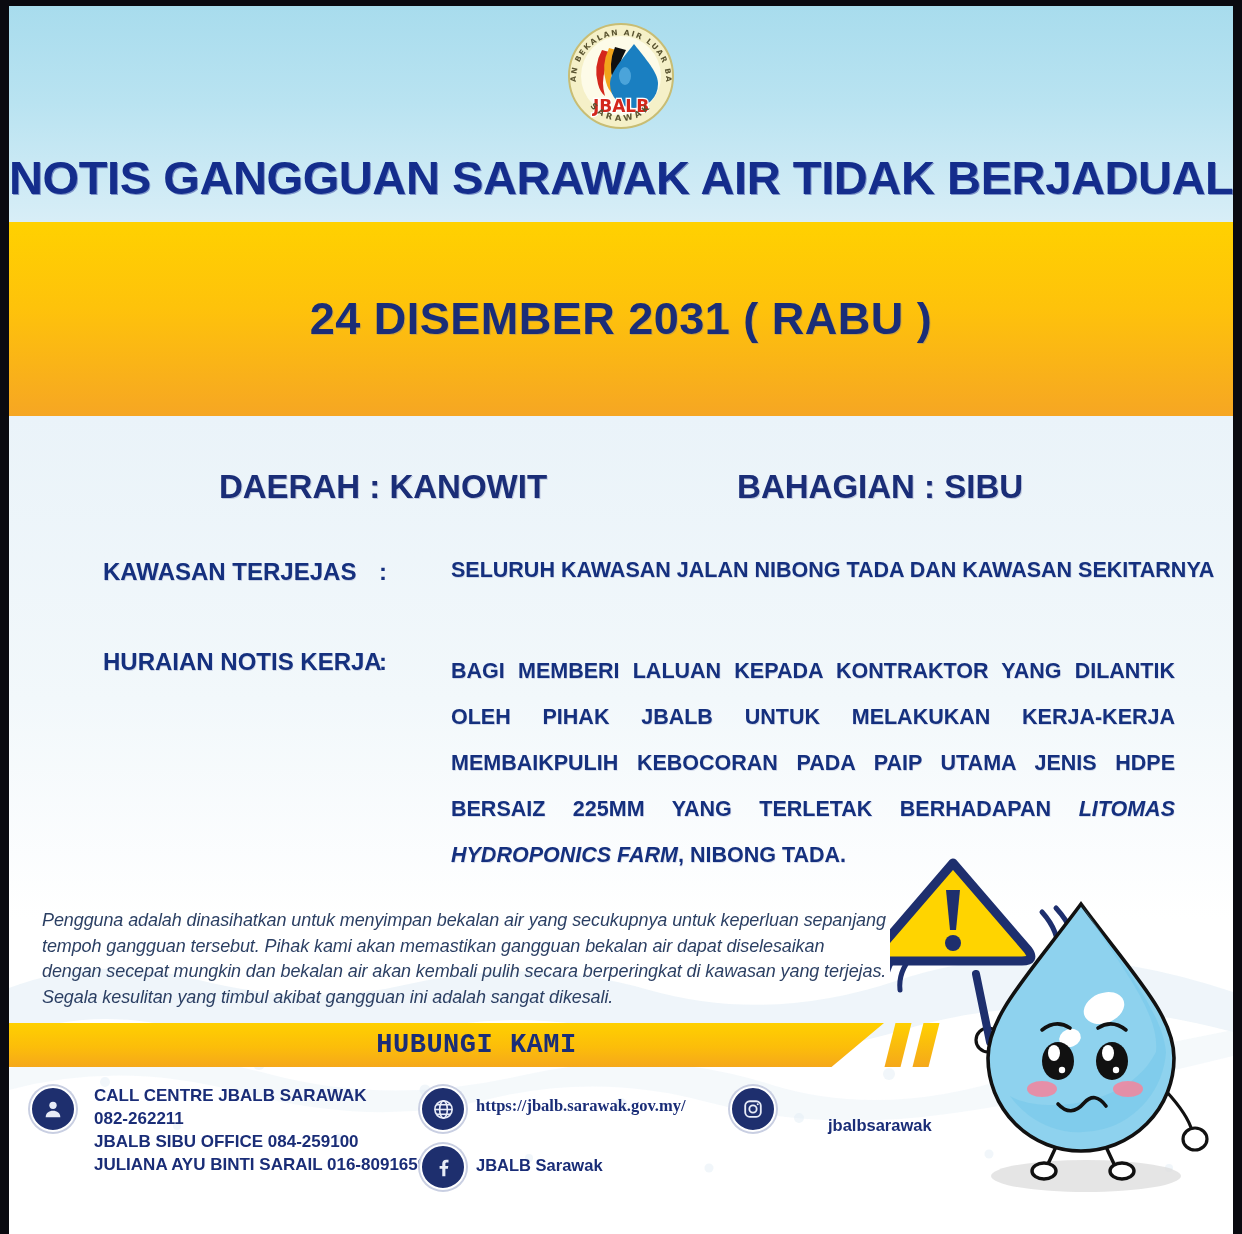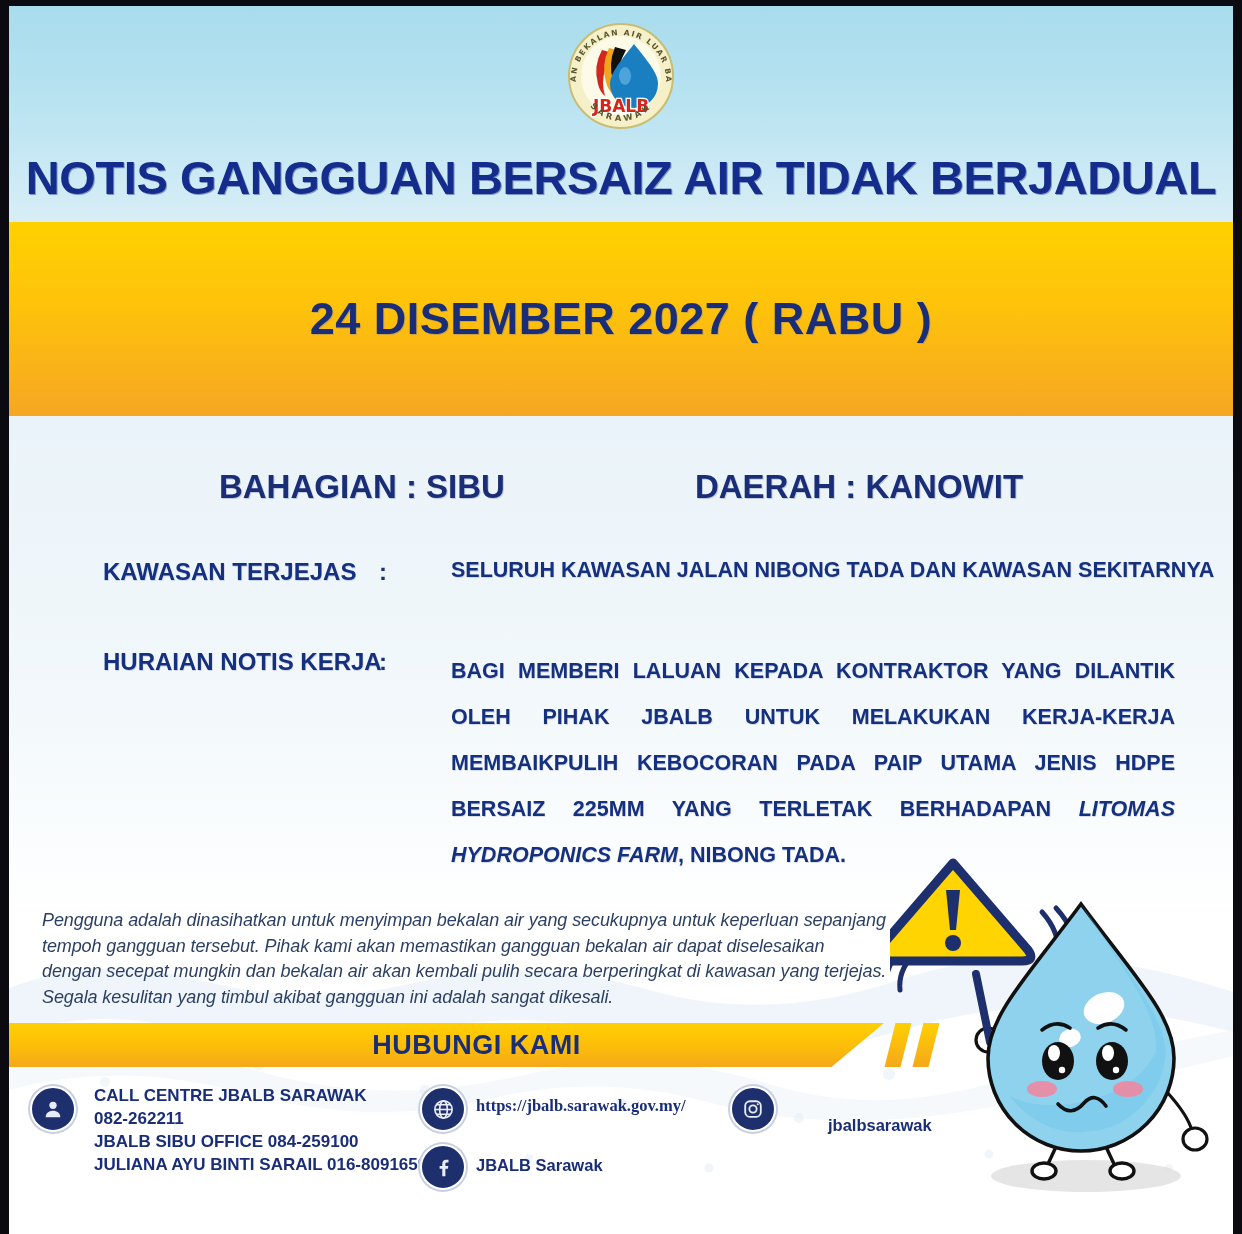--- a/index.html
+++ b/index.html
@@ -111,20 +111,21 @@
     position:absolute;left:9px;top:1023px;width:875px;height:44px;
     background:linear-gradient(180deg,#ffd000 0%,#fcbd0a 55%,#f5a81b 100%);
     clip-path:polygon(0 0,100% 0,94% 100%,0 100%);
     display:flex;align-items:center;justify-content:center;
     z-index:12;
   }
   .contact-banner-text{
     font-size:27px;font-weight:bold;color:#1a2d77;
     letter-spacing:.5px;
     margin-left:60px;
+    font-family:Liberation Mono, monospace;
   }
   .stripe{
     position:absolute;top:1023px;height:44px;width:16px;
     background:linear-gradient(180deg,#ffd000 0%,#f5a81b 100%);
     transform:skewX(-14deg);z-index:12;
   }
   .stripe.s1{left:890px;}
   .stripe.s2{left:918px;}
   
   .contacts{
@@ -173,25 +174,25 @@
         <text x="59" y="92" font-family="DejaVu Sans, sans-serif" font-size="17" font-weight="bold" fill="#d4271c" text-anchor="middle" stroke="#fff" stroke-width="2.4" paint-order="stroke">JBALB</text>
         <text font-family="DejaVu Sans, sans-serif" font-size="7.6" font-weight="bold" fill="#5a5430" letter-spacing="1.6">
           <textPath href="#arcTop" startOffset="50%" text-anchor="middle">JABATAN BEKALAN AIR LUAR BANDAR</textPath>
         </text>
         <text font-family="DejaVu Sans, sans-serif" font-size="8.4" font-weight="bold" fill="#5a5430" letter-spacing="3.4">
           <textPath href="#arcBot" startOffset="50%" text-anchor="middle">SARAWAK</textPath>
         </text>
       </svg>
     </div>
 
-    <div class="poster-title">NOTIS GANGGUAN BERSAIZ AIR TIDAK BERJADUAL</div>
+    <div class="poster-title">NOTIS GANGGUAN SARAWAK AIR TIDAK BERJADUAL</div>
   </div>
 
   <div class="date-banner">
-    <div class="date-line">24 DISEMBER 2027 ( RABU )</div>
+    <div class="date-line">24 DISEMBER 2031 ( RABU )</div>
   </div>
 
   <div class="body-area">
 
     <svg class="water-tex" viewBox="0 0 1224 360" preserveAspectRatio="none">
       <g fill="#bcd6e8" opacity=".45">
         <path d="M0 120 q90 -34 190 -8 q110 28 210 4 q120 -28 240 6 q120 34 250 -10 q150 -50 334 12 l0 40 q-180 -48 -330 -2 q-140 42 -260 8 q-120 -34 -236 -4 q-110 28 -212 -2 q-96 -28 -186 4 z"></path>
         <path d="M0 200 q140 -26 260 6 q120 32 250 2 q130 -30 250 8 q120 38 264 -14 l200 -40 0 26 q-170 42 -286 58 q-130 18 -240 -12 q-110 -30 -222 -2 q-112 28 -246 -8 q-120 -32 -230 -2 z" opacity=".6"></path>
       </g>
       <g fill="#cfe2ef" opacity=".55">
@@ -205,22 +206,22 @@
           <circle cx="700" cy="300" r="4.5"></circle>
         <circle cx="790" cy="250" r="5"></circle>
           <circle cx="880" cy="206" r="6"></circle>
         <circle cx="980" cy="286" r="4.5"></circle>
           <circle cx="1076" cy="232" r="5.5"></circle>
         <circle cx="1160" cy="300" r="4"></circle>
       </g>
     </svg>
 
     <div class="region-row">
+      <div class="region-item">DAERAH : KANOWIT</div>
       <div class="region-item">BAHAGIAN : SIBU</div>
-      <div class="region-item">DAERAH : KANOWIT</div>
     </div>
 
     <div class="field row-kawasan">
       <div class="field-label">KAWASAN TERJEJAS</div>
       <div class="field-colon">:</div>
       <div class="field-value nowrap">SELURUH KAWASAN JALAN NIBONG TADA DAN KAWASAN SEKITARNYA</div>
     </div>
 
     <div class="field row-huraian">
       <div class="field-label">HURAIAN NOTIS KERJA</div>

